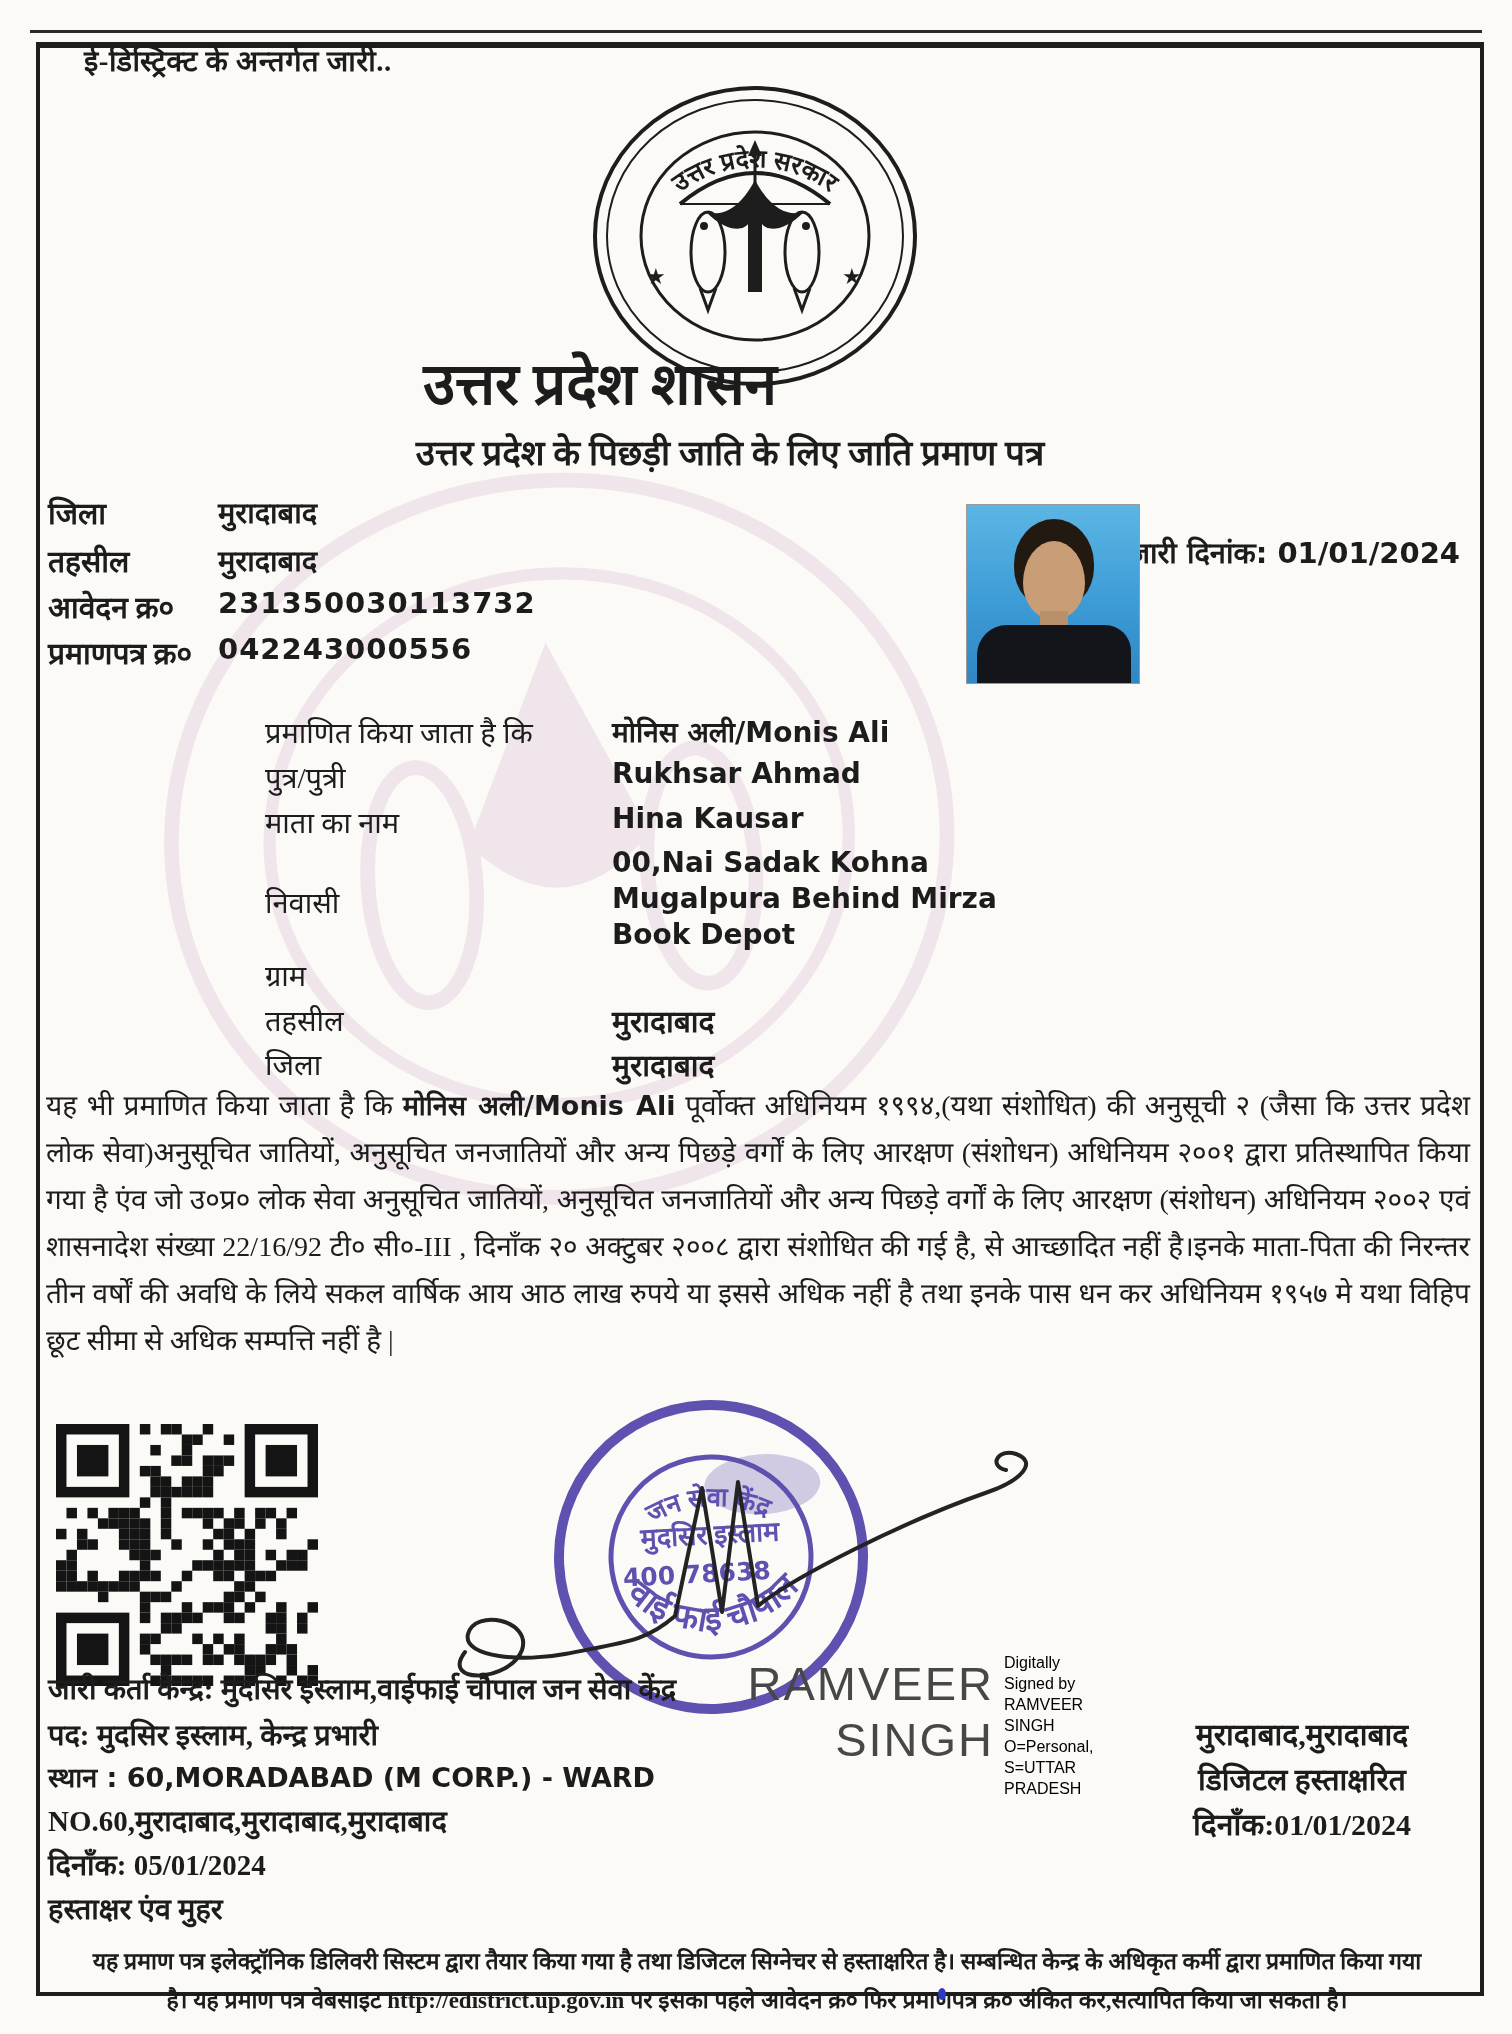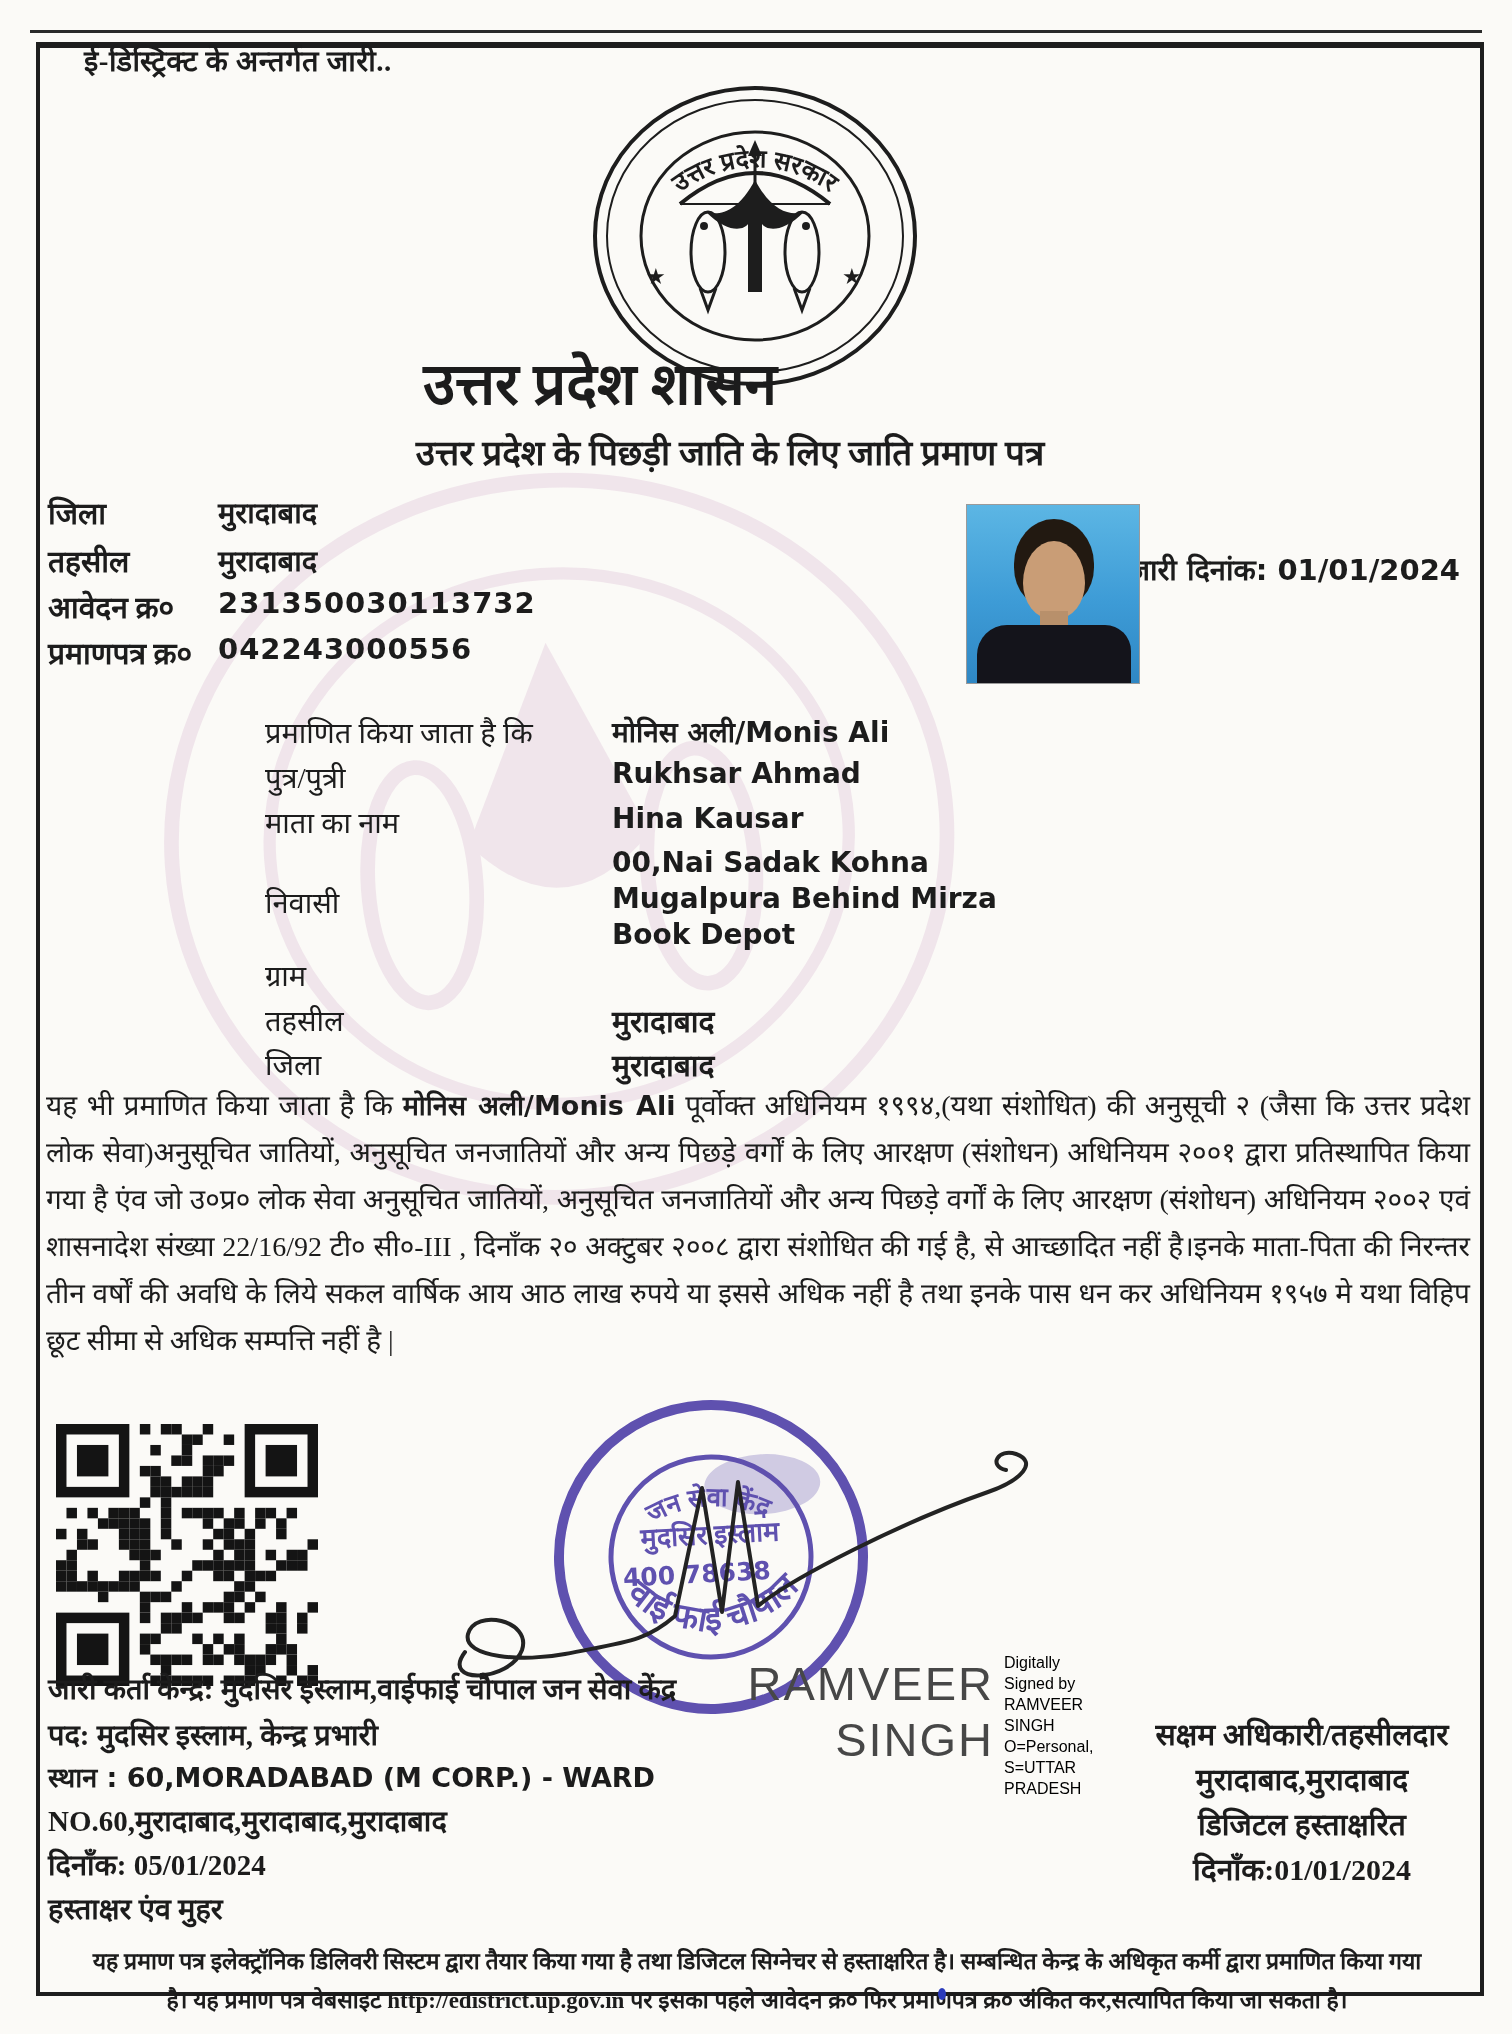--- a/index.html
+++ b/index.html
@@ -16,21 +16,21 @@
   .watermark{position:absolute;left:150px;top:470px;width:820px;height:760px;opacity:.14;transform:rotate(-4deg);pointer-events:none;}
 
   .title{position:absolute;left:0;top:342px;width:1200px;text-align:center;font-size:58px;font-weight:bold;}
   .subtitle{position:absolute;left:20px;top:428px;width:1420px;text-align:center;font-size:35px;font-weight:bold;}
 
   
   .mlabel{position:absolute;left:48px;font-size:30px;font-weight:bold;}
   .mvalue{position:absolute;left:218px;font-size:29px;font-weight:bold;}
   .mnum{font-family:"DejaVu Sans",sans-serif;font-size:29px;letter-spacing:1px;}
   .issuedate{position:absolute;left:1040px;top:532px;width:420px;text-align:right;
-             font-family:"DejaVu Sans",sans-serif;font-weight:bold;font-size:29px;margin-top:17px;}
+             font-family:"DejaVu Sans",sans-serif;font-weight:bold;font-size:29px;}
 
   
   .photo{position:absolute;left:966px;top:504px;width:172px;height:178px;overflow:hidden;
          background:linear-gradient(180deg,#5cb6e4 0%,#3d9bd6 55%,#2f87c4 100%);border:1px solid #9a9a9a;}
   .photo .hair{position:absolute;left:47px;top:14px;width:80px;height:90px;border-radius:50% 50% 46% 46%;background:#221911;}
   .photo .face{position:absolute;left:56px;top:36px;width:62px;height:78px;border-radius:50% 50% 46% 46% / 54% 54% 46% 46%;background:#c99d76;}
   .photo .neck{position:absolute;left:73px;top:106px;width:28px;height:20px;background:#b8906b;}
   .photo .body{position:absolute;left:10px;top:120px;width:154px;height:60px;border-radius:30px 26px 0 0;background:#14141b;}
 
   
@@ -413,21 +413,20 @@
   <div class="issuer">
     <div style="top:1668px">जारी कर्ता केन्द्र: मुदसिर इस्लाम,वाईफाई चौपाल जन सेवा केंद्र</div>
     <div style="top:1714px">पद: मुदसिर इस्लाम, केन्द्र प्रभारी</div>
     <div style="top:1758px" class="lat">स्थान : 60,MORADABAD (M CORP.) - WARD</div>
     <div style="top:1800px">NO.60,मुरादाबाद,मुरादाबाद,मुरादाबाद</div>
     <div style="top:1844px">दिनाँक: 05/01/2024</div>
     <div style="top:1888px;font-weight:bold">हस्ताक्षर एंव मुहर</div>
   </div>
 
   <div class="officer">
-    <div>सक्षम अधिकारी/तहसीलदार</div>
     <div>मुरादाबाद,मुरादाबाद</div>
     <div>डिजिटल हस्ताक्षरित</div>
     <div>दिनाँक:01/01/2024</div>
   </div>
 
   <div class="footer">
     <div>यह प्रमाण पत्र इलेक्ट्रॉनिक डिलिवरी सिस्टम द्वारा तैयार किया गया है तथा डिजिटल सिग्नेचर से हस्ताक्षरित है। सम्बन्धित केन्द्र के अधिकृत कर्मी द्वारा प्रमाणित किया गया</div>
     <div>है। यह प्रमाण पत्र वेबसाइट http://edistrict.up.gov.in पर इसका पहले आवेदन क्र० फिर प्रमाणपत्र क्र० अंकित कर,सत्यापित किया जा सकता है।</div>
   </div>
 

